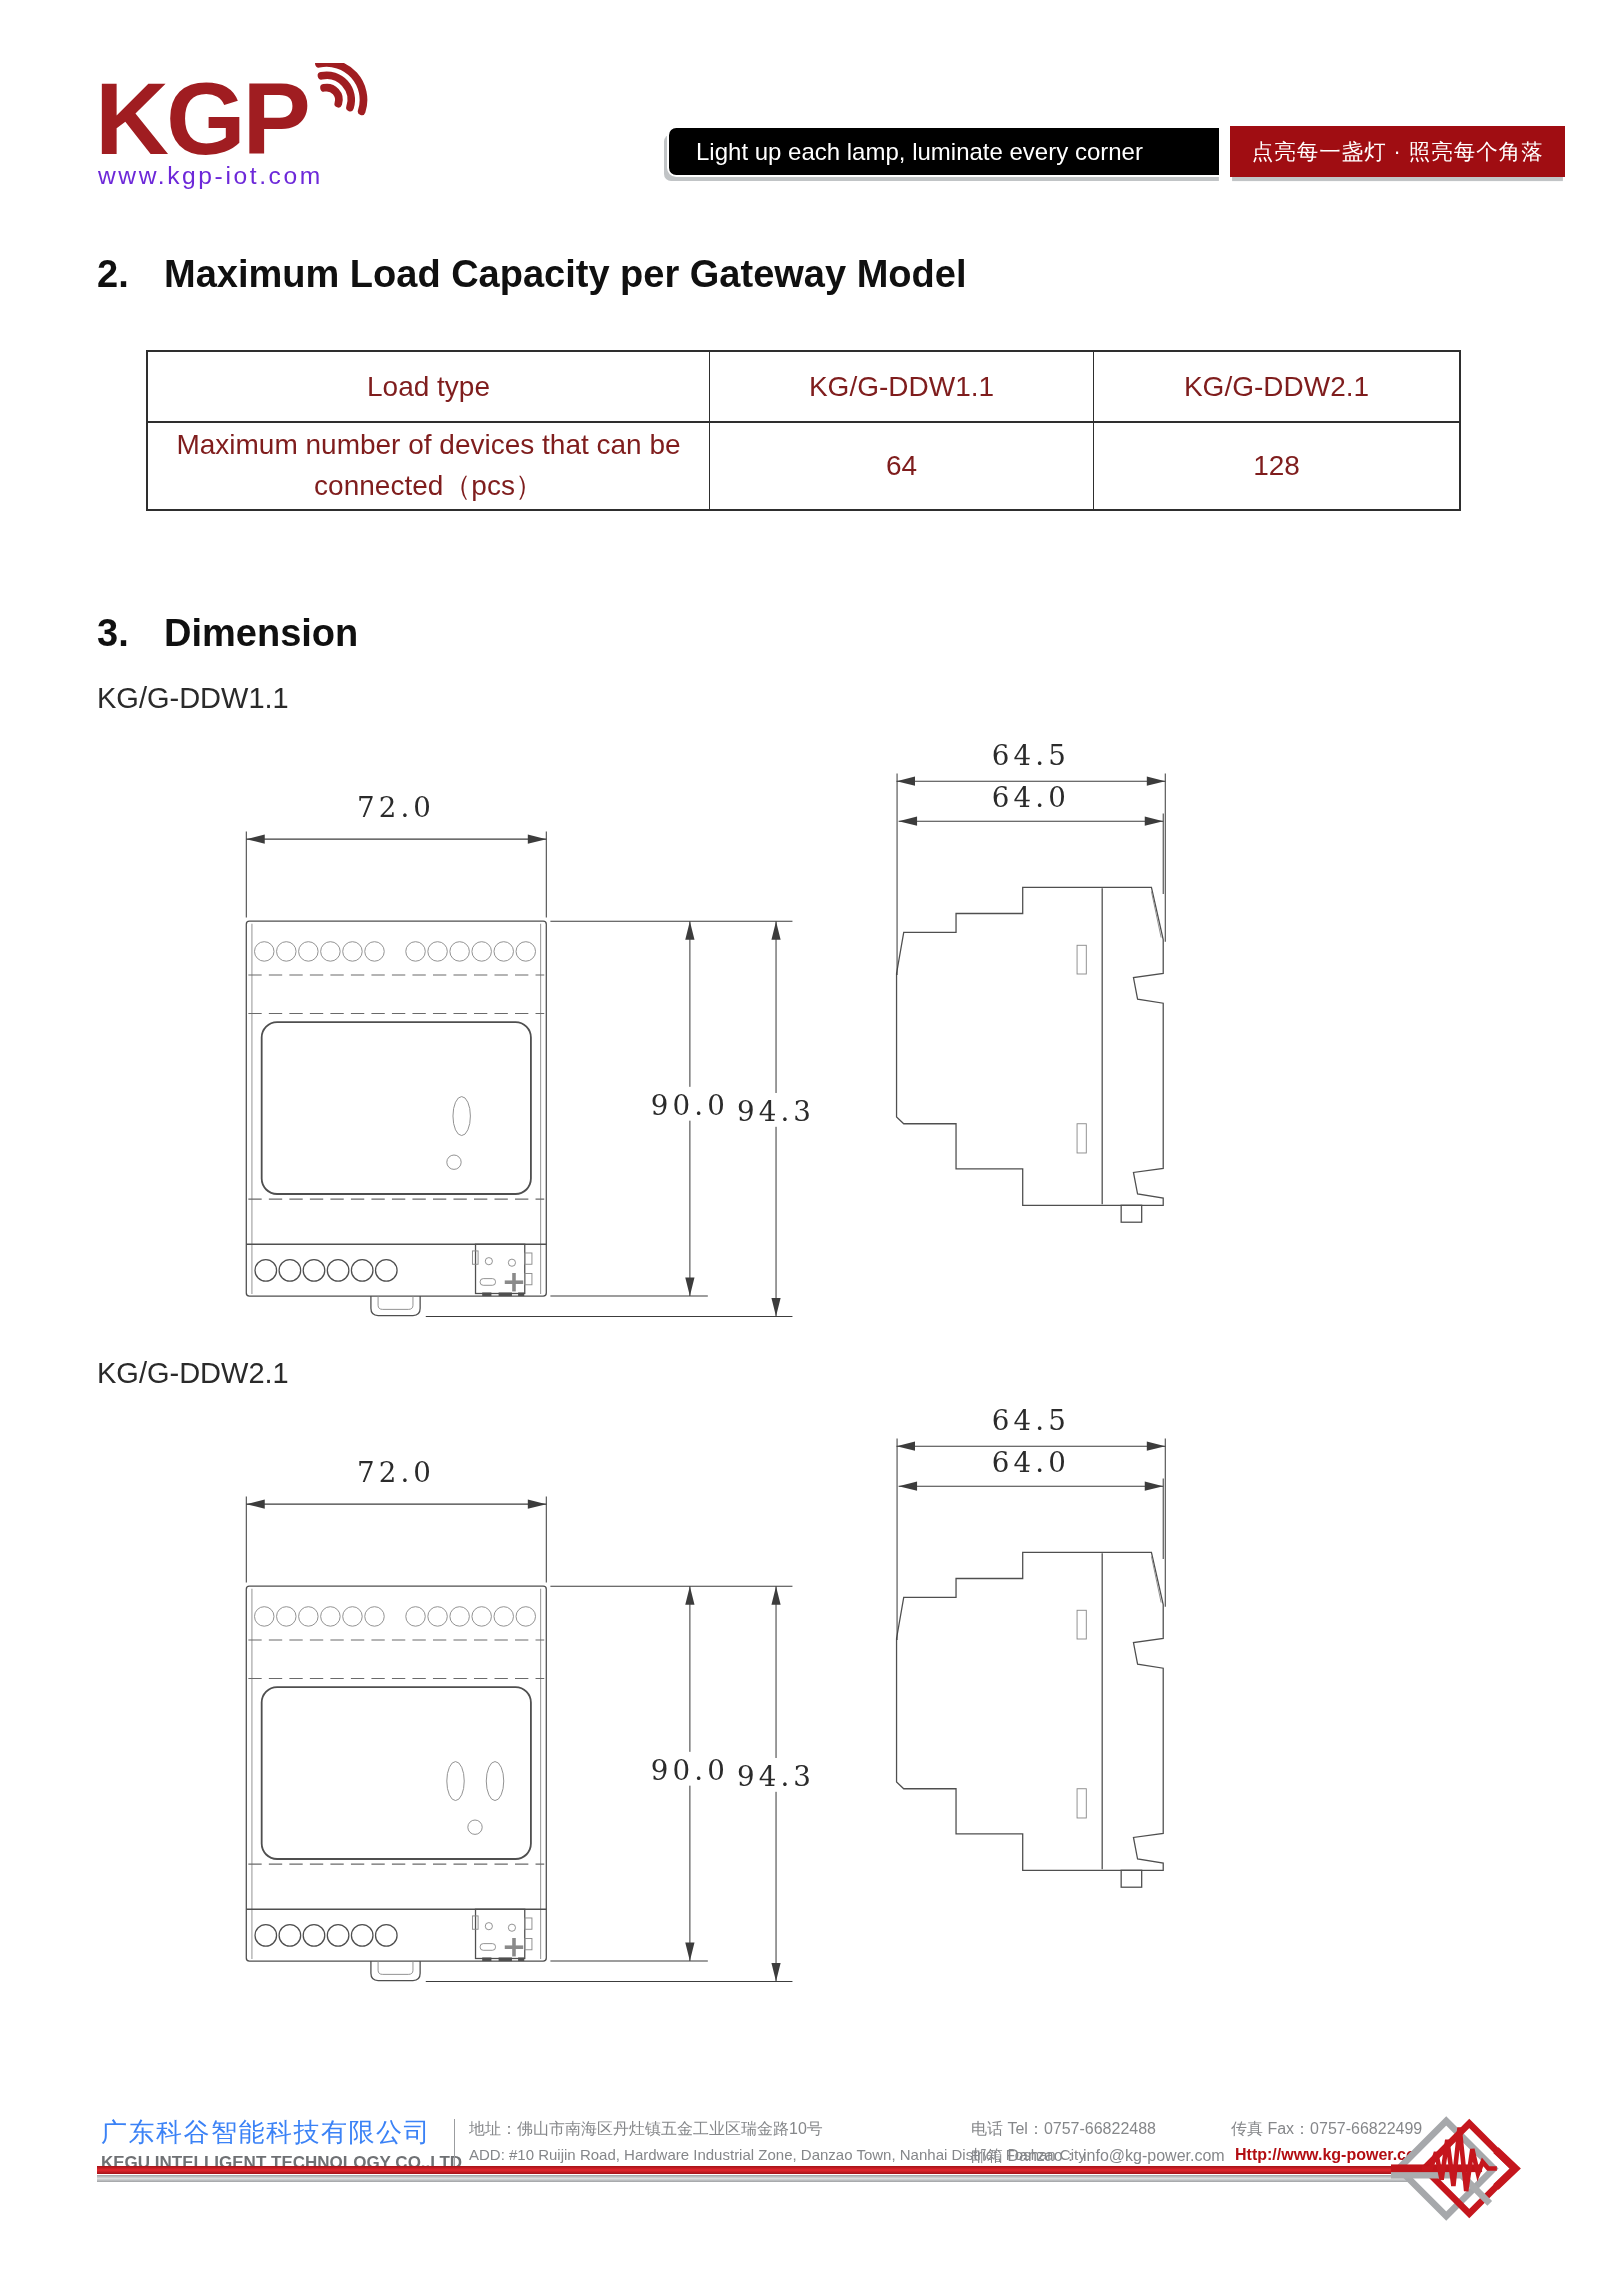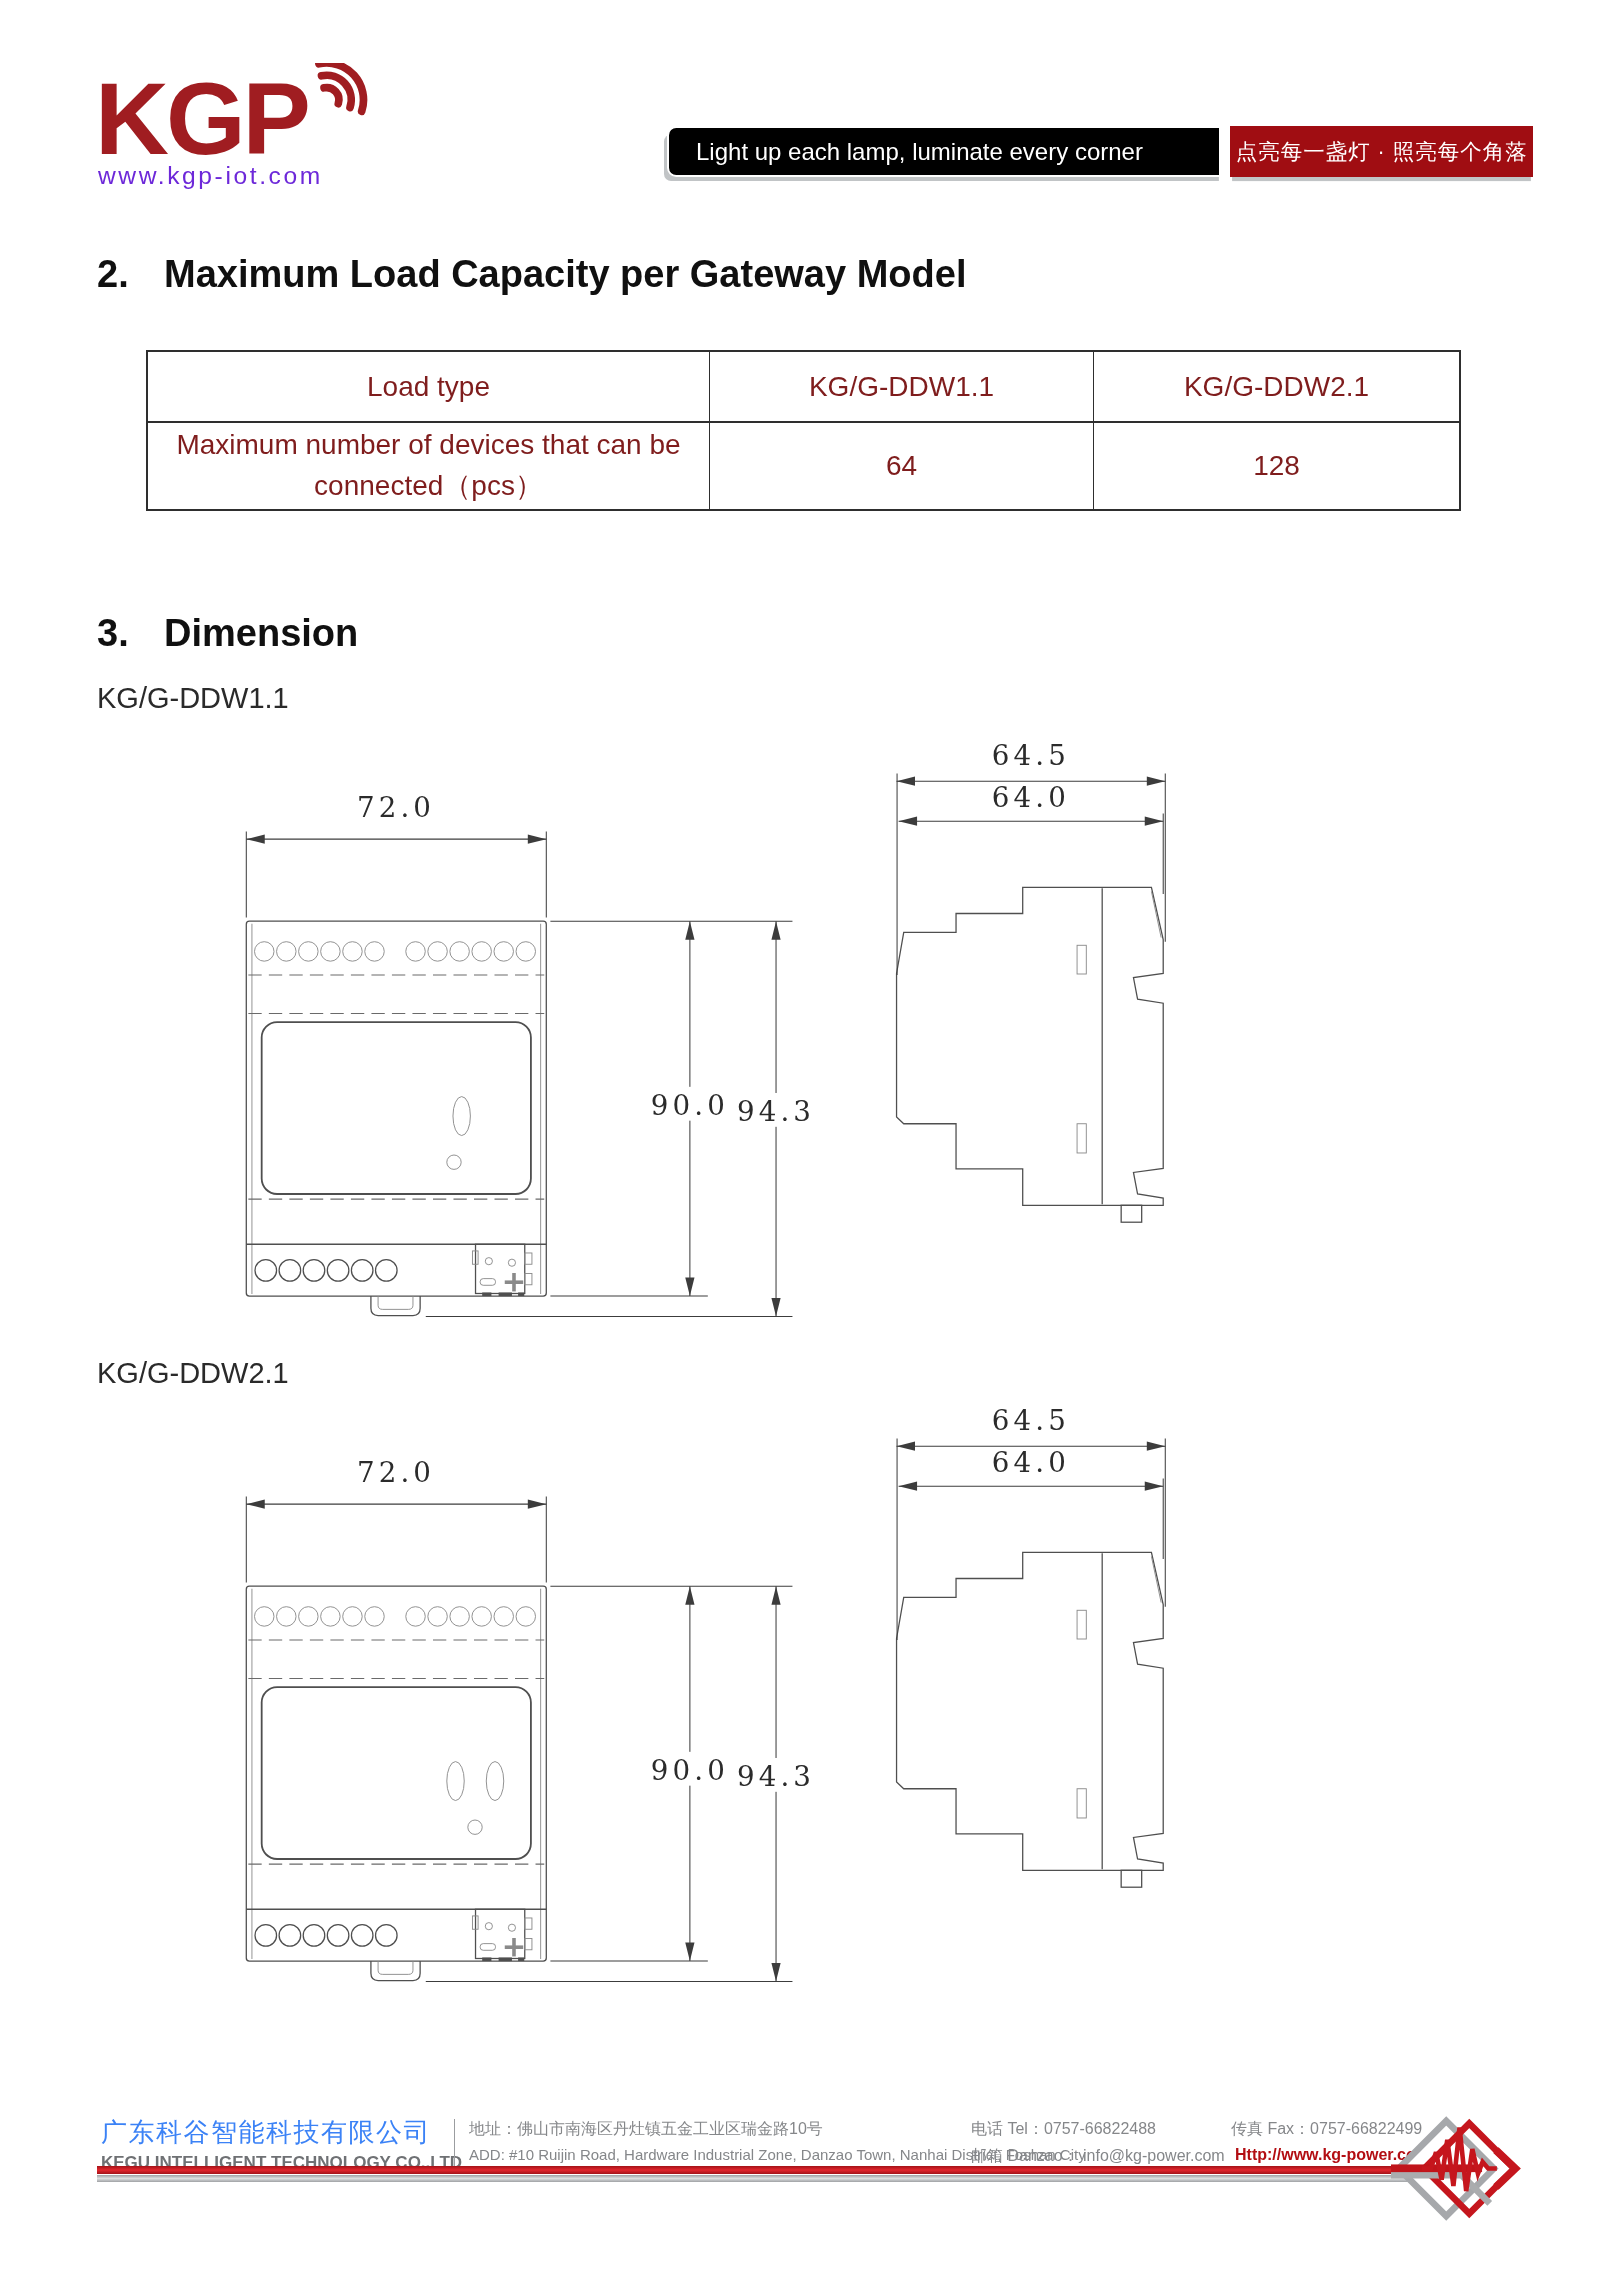--- a/index.html
+++ b/index.html
@@ -13,21 +13,21 @@
   .kgp-logo{left:95px;top:63px;width:287px;height:105px;}
   .kgp-site{left:98px;top:162px;font-size:24.6px;letter-spacing:2.6px;color:#6d28d9;}
   .banner{left:667px;top:126px;display:flex;align-items:stretch;gap:9.2px;}
   .banner-gray{
     width:523px;height:47px;background:#000000;border:2.1px solid #ffffff;
     border-radius:9.2px 2.1px 2.1px 9.2px;display:flex;align-items:center;padding-left:27px;
     box-shadow:-5.1px 6.2px 0 -2.1px #c1c4c6, 0 6.2px 0 -2.1px #c1c4c6;
   }
   .banner-gray span{color:#ffffff;font-size:24px;}
   .banner-red{
-    width:303px;height:51px;background:#a00d12;display:flex;align-items:center;justify-content:center;
+    width:335px;height:51px;background:#a00d12;display:flex;align-items:center;justify-content:center;
     box-shadow:0 6.2px 0 -2.1px #c1c4c6;
   }
   .banner-red span{color:#ffffff;font-size:21.5px;letter-spacing:1px;}
 
   
   .h2{display:flex;font-weight:bold;font-size:38px;color:#101010;letter-spacing:0;}
   .h2 .num{width:67px;}
   .h2-load{left:97px;top:253px;}
   .h2-dim{left:97px;top:612px;}
   .model-label{font-size:29px;color:#2a2a2a;}

